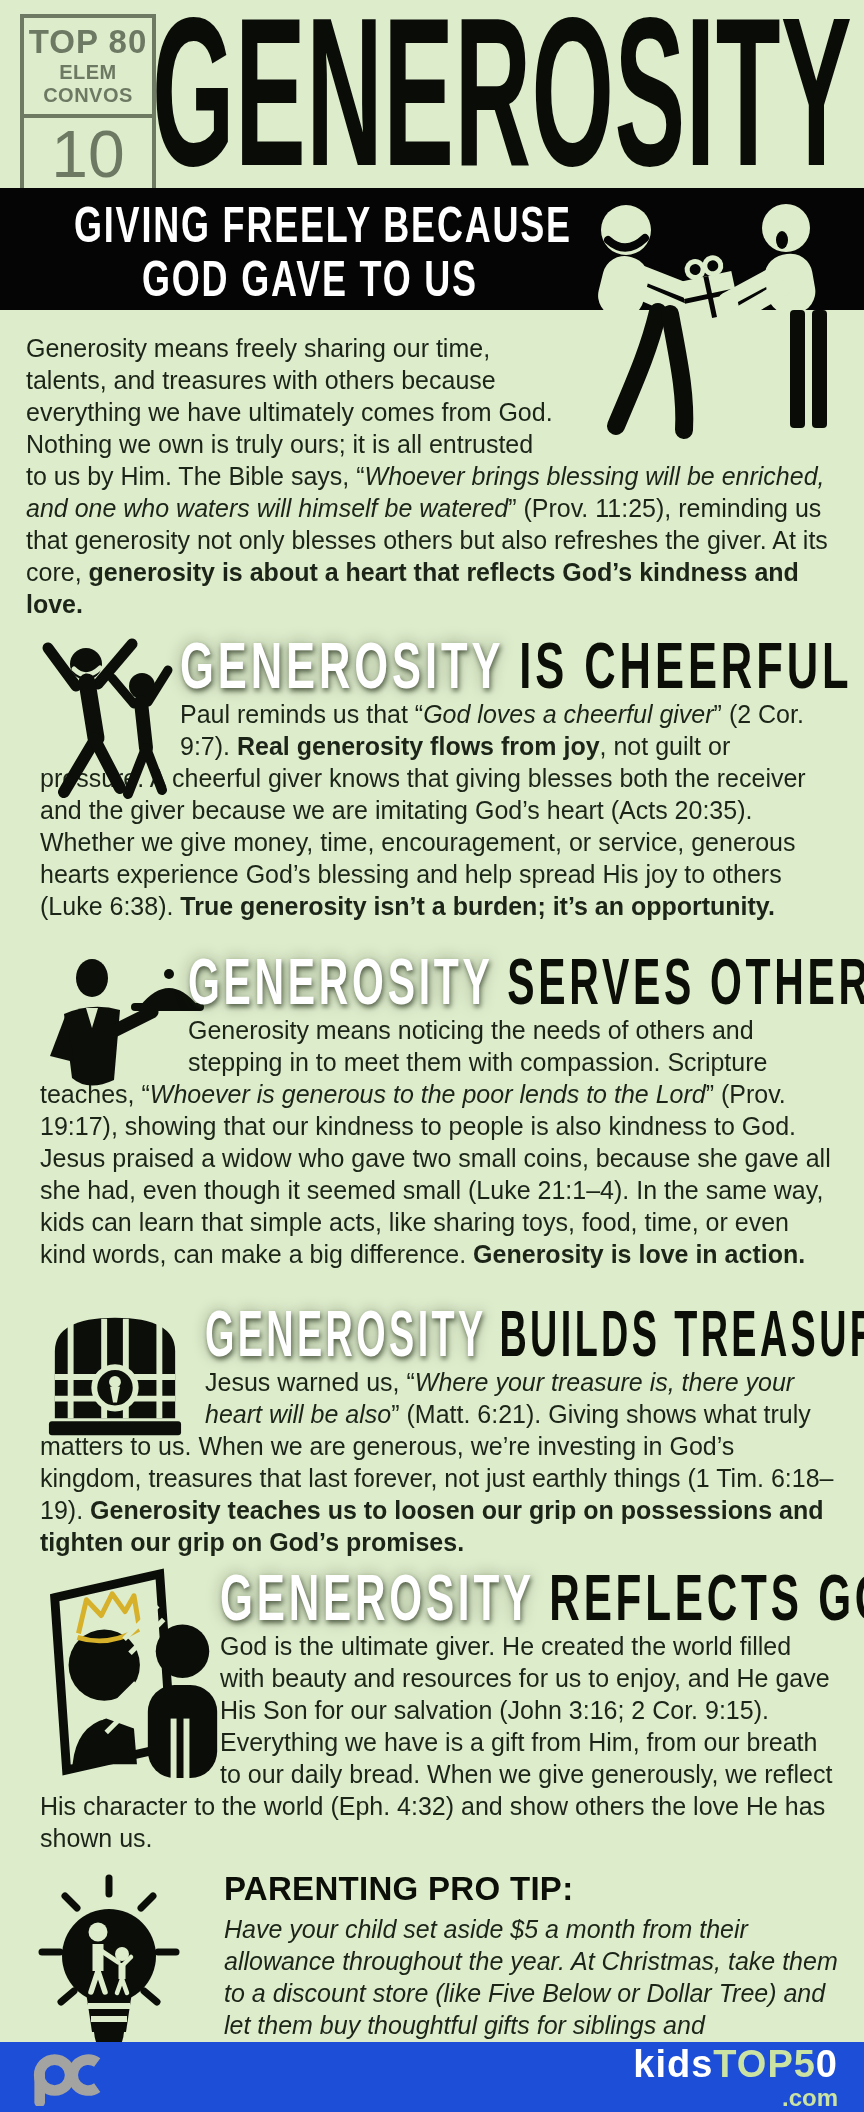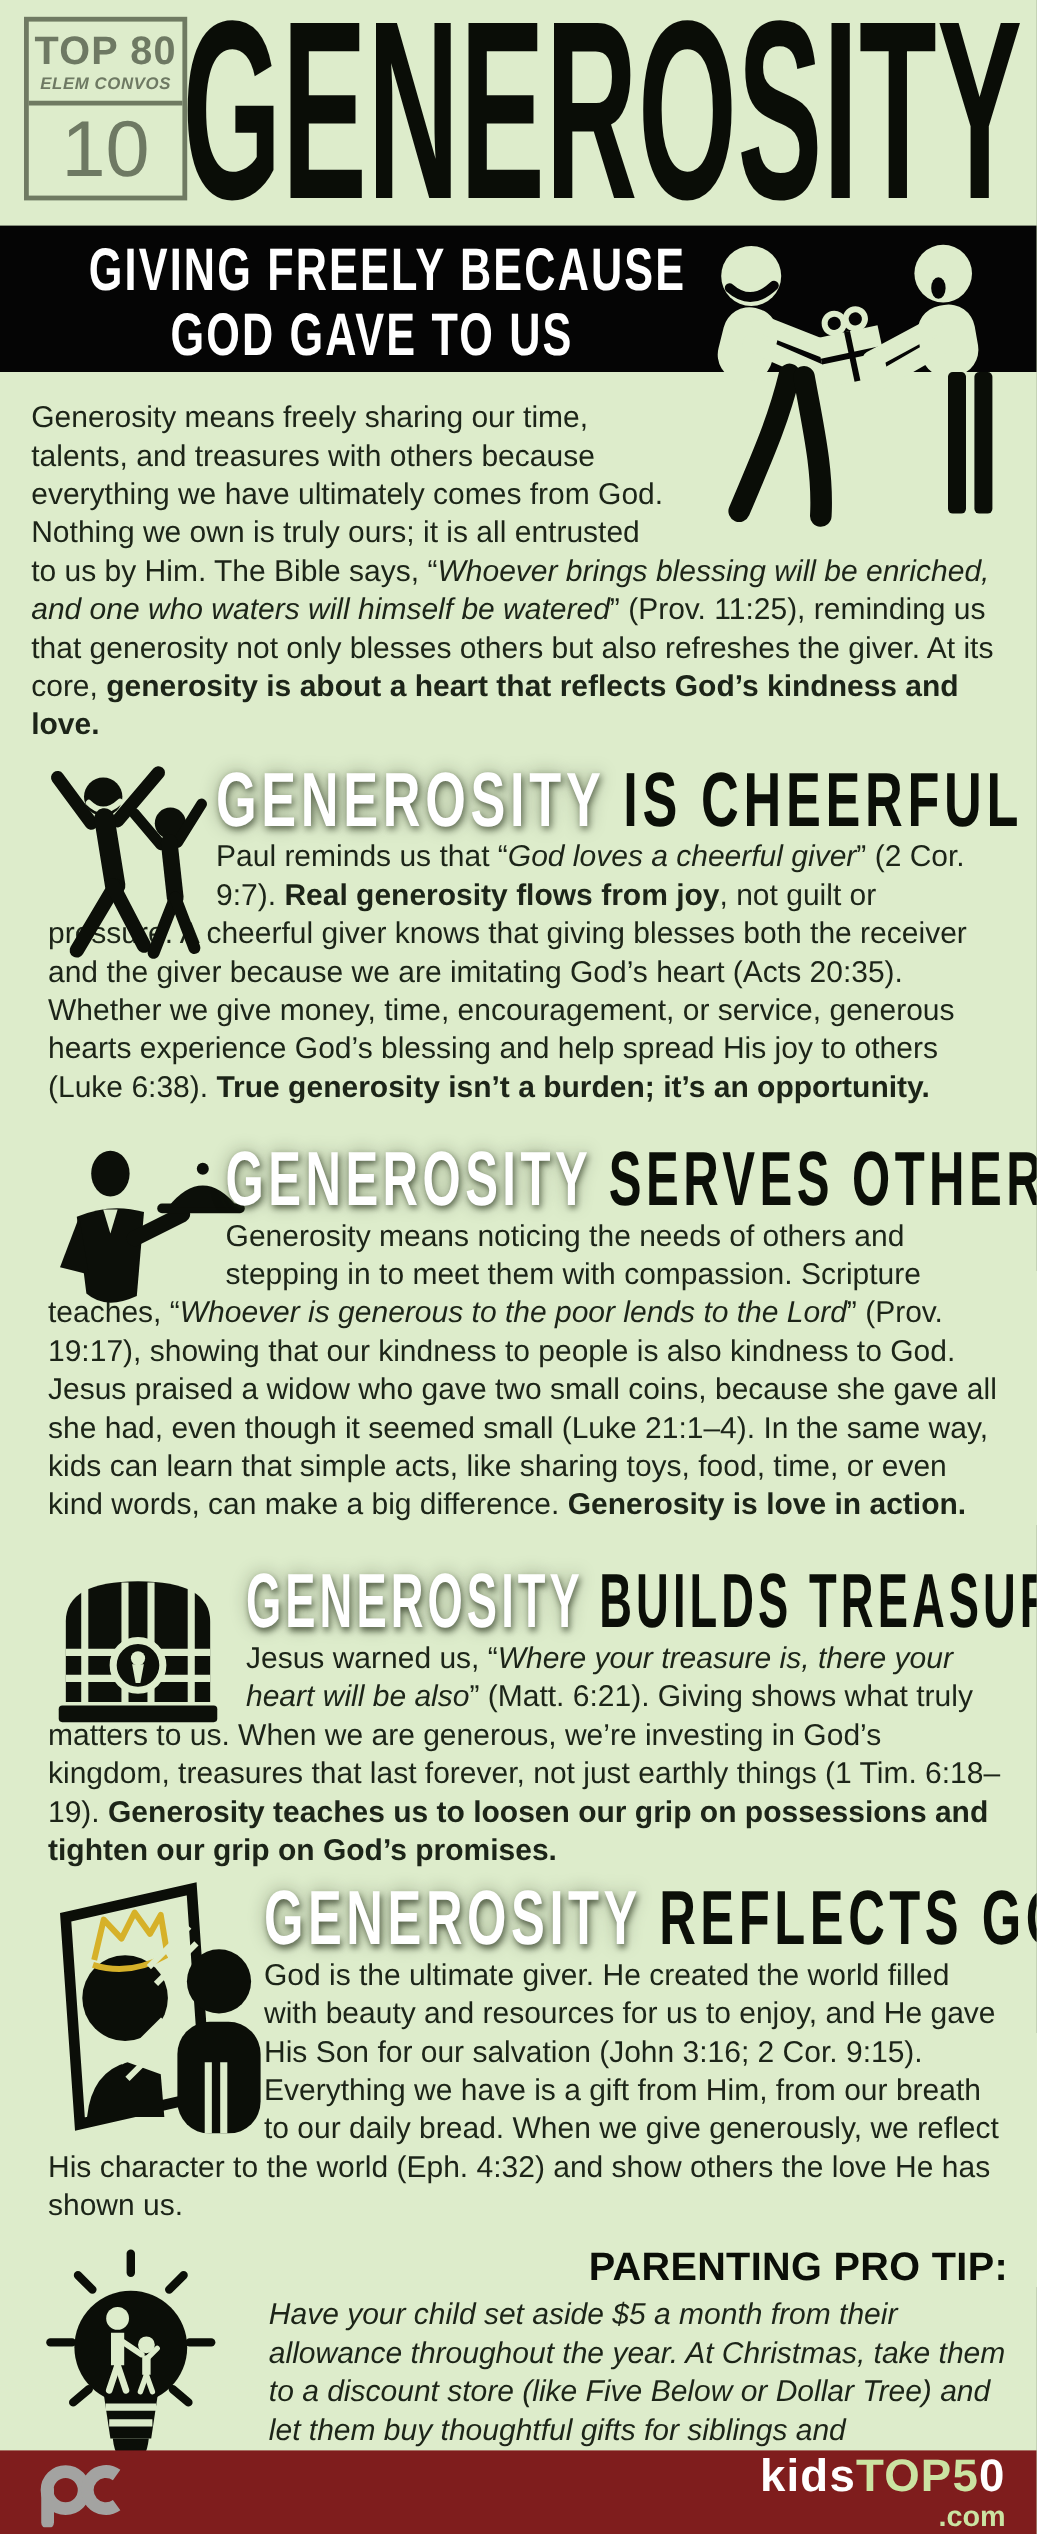--- a/index.html
+++ b/index.html
@@ -3,21 +3,21 @@
 <meta charset="utf-8">
 <style>
   html,body{margin:0;padding:0;background:#9aa58a;}
   #page{position:relative;width:864px;height:2112px;margin:0 auto;background:#ddeccb;
         font-family:"Liberation Sans",sans-serif;color:#1c2418;overflow:hidden;}
 
   
   .badge{position:absolute;left:20px;top:14px;width:128px;border:4px solid rgba(92,102,80,.85);
          text-align:center;color:#6e7963;}
   .badge-l1{font-size:33px;font-weight:bold;letter-spacing:1px;line-height:1;padding-top:7px;}
-  .badge-l2{font-size:14px;font-weight:bold;letter-spacing:.5px;margin-top:3px;padding-bottom:7px;font-style:italic;}
+  .badge-l2{font-size:20px;font-weight:bold;letter-spacing:.5px;margin-top:3px;padding-bottom:7px;}
   .badge-num{border-top:4px solid rgba(92,102,80,.85);font-size:66px;font-weight:normal;line-height:1.0;
              padding:3px 0 6px;}
 
   
   .cond{display:inline-block;width:0;white-space:nowrap;font-weight:bold;}
 
   .main-title{position:absolute;left:152px;top:-16px;height:214px;}
   .main-title .cond{font-size:212px;line-height:215px;letter-spacing:.005em;color:#0a0d07;
                     transform:scaleX(.5);transform-origin:0 0;}
 
@@ -55,25 +55,25 @@
   .w-white{color:#ffffff;padding-right:.34em;
            text-shadow:2px 3px 7px rgba(28,38,18,.65),0 0 18px rgba(28,38,18,.35);}
   .w-black{color:#0b0f08;}
 
   .m2{margin-top:30px;} .m3{margin-top:34px;} .m4{margin-top:10px;}
 
   
   .tip{margin-top:16px;padding:0 24px 0 26px;display:flex;}
   .tip-icon{flex:none;width:198px;position:relative;}
   .tip-body{flex:1;}
-  .tip-head{font-size:33px;font-weight:bold;color:#0b0f08;letter-spacing:.3px;text-align:right;}
+  .tip-head{font-size:33px;font-weight:bold;color:#0b0f08;letter-spacing:.3px;}
   .tip-text{font-size:25px;line-height:32px;font-style:italic;margin-top:5px;}
 
   
-  .footer{position:absolute;left:0;bottom:0;width:864px;height:70px;background:#7f1d1d;
+  .footer{position:absolute;left:0;bottom:0;width:864px;height:70px;background:#1d4ed8;
           display:flex;align-items:center;justify-content:space-between;z-index:4;}
   .pc-logo{margin-left:26px;}
   .site{margin-right:26px;text-align:right;line-height:1;cursor:pointer;}
   .site-main{font-size:38px;font-weight:bold;letter-spacing:1px;}
   .site .w{color:#ffffff;} .site .g{color:#cbe3a2;}
   .site-com{font-size:24px;font-weight:bold;color:#cbe3a2;margin-top:3px;}
 </style>
 </head>
 <body>
 

